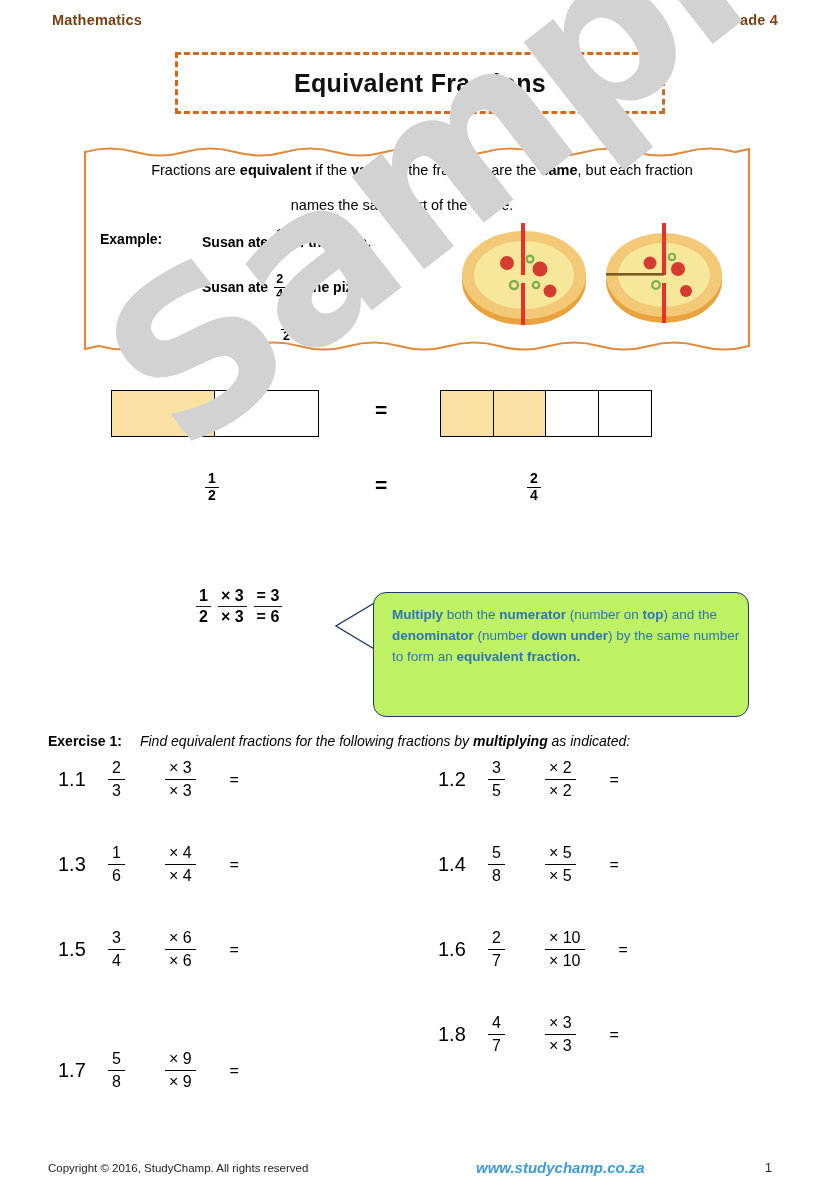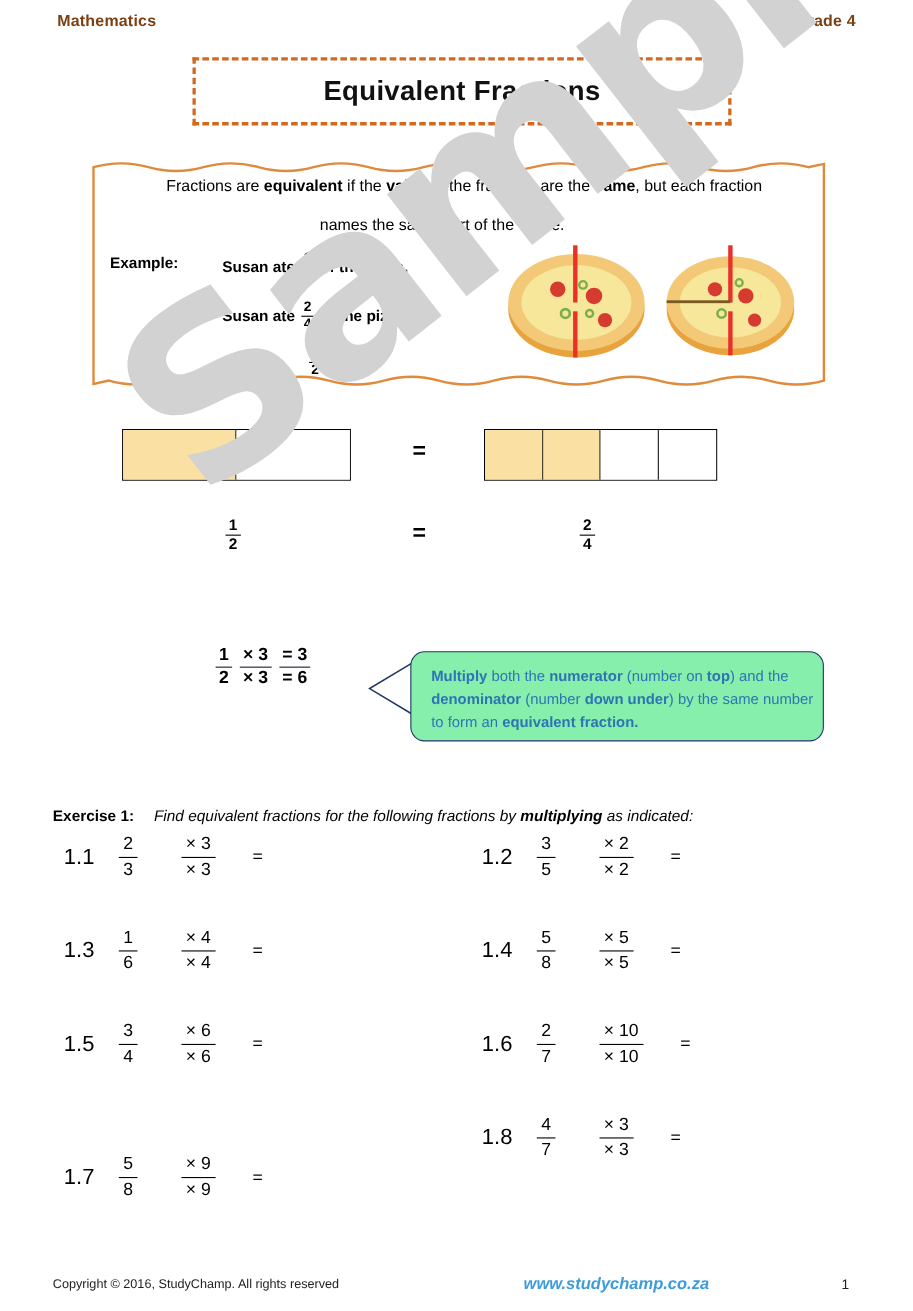--- a/index.html
+++ b/index.html
@@ -61,22 +61,22 @@
   .rel-q{position:absolute;left:92px;top:557px;font-size:16px;font-weight:bold;letter-spacing:.1px;}
 
   
   .triple{position:absolute;left:196px;top:588px;display:flex;align-items:center;gap:7px;}
   .tcol{display:inline-flex;flex-direction:column;align-items:center;line-height:1;}
   .tcol .num{font-size:16px;font-weight:bold;padding:0 3px 2px;white-space:nowrap;}
   .tcol .den{font-size:16px;font-weight:bold;padding:2px 3px 0;border-top:1.8px solid #1a1a2e;white-space:nowrap;}
 
   
   .callout{
-    position:absolute;left:373px;top:592px;width:376px;height:82px;
-    border:1.4px solid #1F3864;border-radius:13px;box-sizing:border-box;background:#86efac;
+    position:absolute;left:373px;top:592px;width:376px;height:125px;
+    border:1.4px solid #1F3864;border-radius:13px;box-sizing:border-box;background:#bef264;
   }
   .callout-text{position:absolute;left:18px;top:12px;width:348px;font-size:13.5px;line-height:1.55;color:#2E74B5;}
   .callout-text b{color:#2E74B5;font-weight:bold;}
   .callout-tail{position:absolute;left:330px;top:600px;}
 
   
   .ex-head{position:absolute;left:48px;top:733px;font-size:14px;}
   .ex-head .lbl{font-weight:bold;}
   .ex-head .ins{font-style:italic;margin-left:18px;}
   .ex-head .ins b{font-weight:bold;font-style:italic;}

